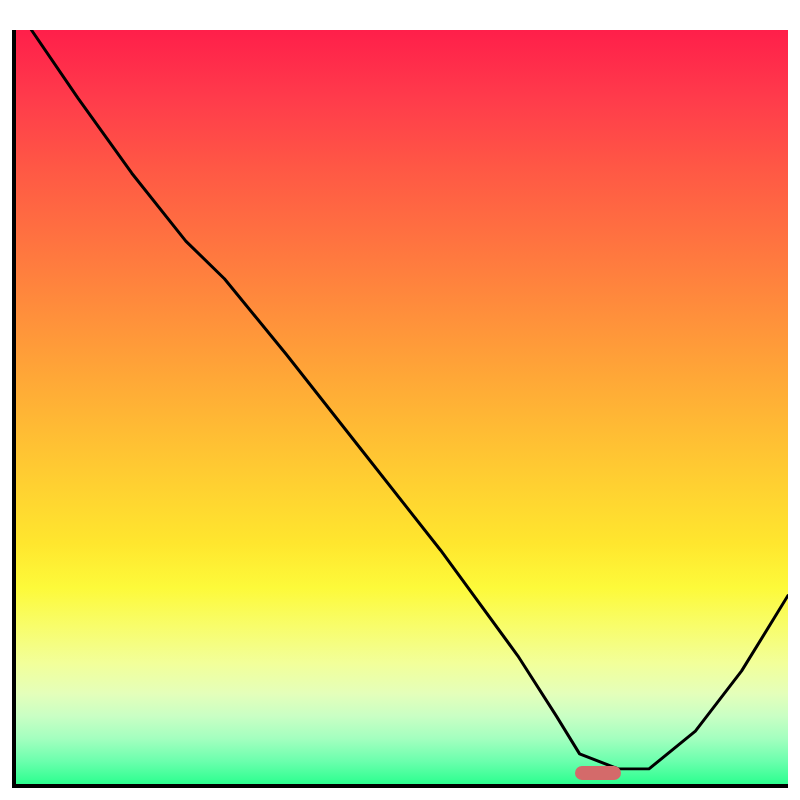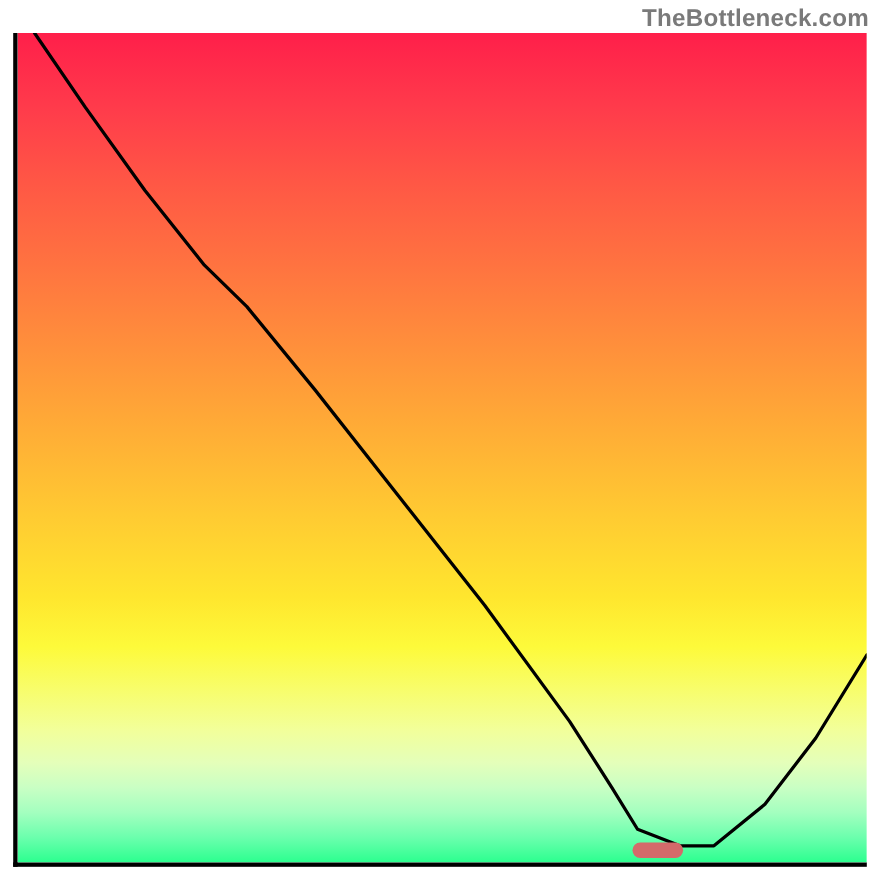--- a/index.html
+++ b/index.html
@@ -73,21 +73,20 @@
     width: 46px;
     height: 14px;
     border-radius: 8px;
     background: #d46a6a;
   }
 </style>
 </head>
 <body>
 
 <div class="container">
-  <div class="watermark">TheBottleneck.com</div>
 
   <div class="plot-frame">
     <div class="gradient-bg"></div>
 
     <svg class="curve-svg" viewBox="0 0 776 758" preserveAspectRatio="none">
       <path id="curve-path" fill="none" stroke="#000" stroke-width="3" stroke-linejoin="round" stroke-linecap="round" d="M15.5 0.0 L62.1 68.2 L116.4 144.0 L170.7 212.2 L209.5 250.1 L271.6 325.9 L349.2 424.5 L426.8 523.0 L504.4 629.1 L543.2 689.8 L566.5 727.7 L605.3 742.8 L636.3 742.8 L682.9 704.9 L729.4 644.3 L776.0 568.5"></path>
     </svg>
 
     <div class="marker" id="marker" style="left: 559px; top: 735.84px; background: rgb(212, 106, 106);"></div>
   </div>

